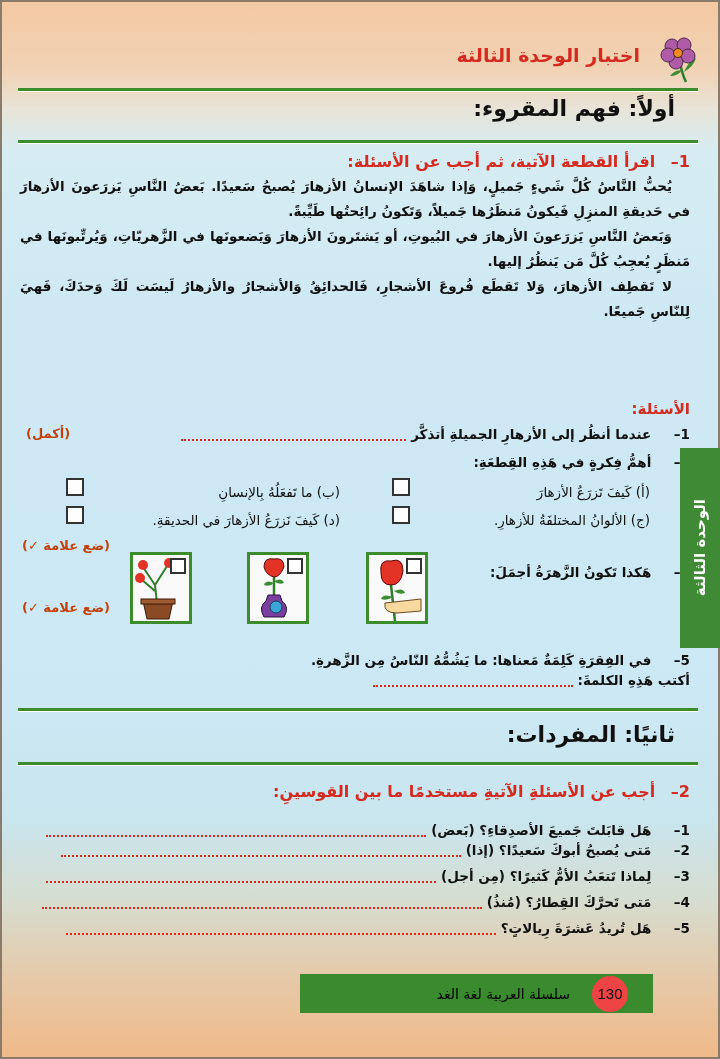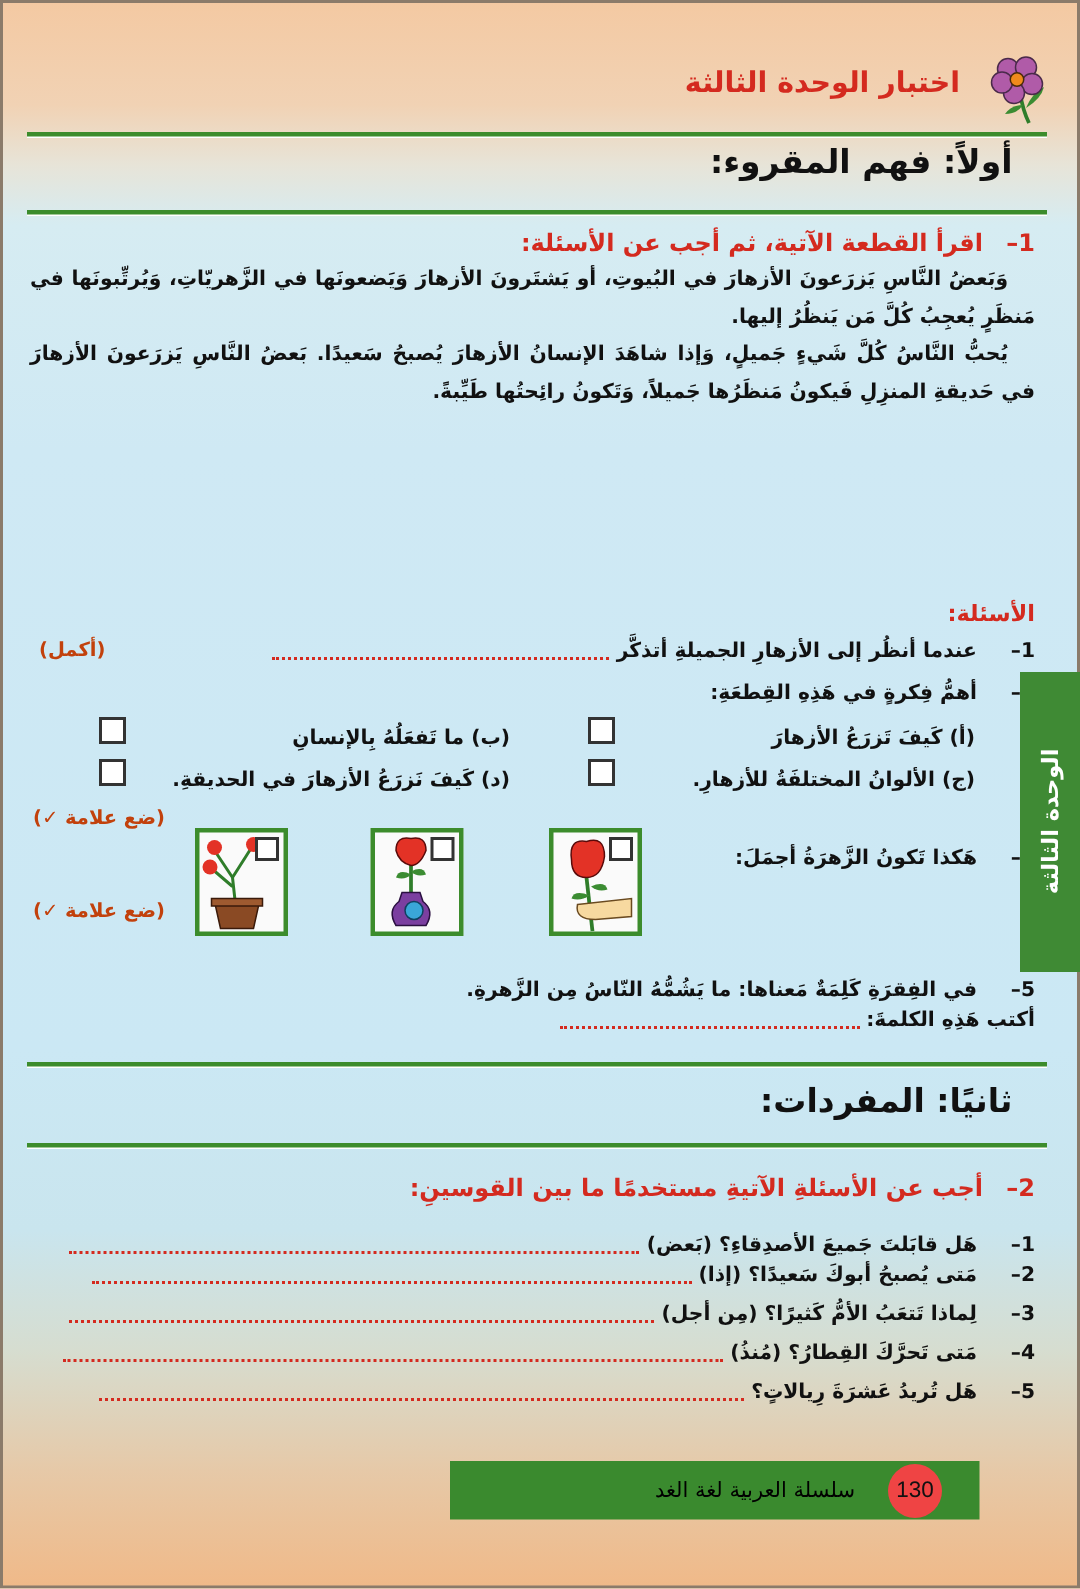--- a/index.html
+++ b/index.html
@@ -32,21 +32,21 @@
   .para { position:absolute; right:30px; left:20px; font-size:13.5px; line-height:25px; text-align:justify; color:#111; font-weight:bold; }
   .para p { text-indent:18px; }
 
   .sub-heading { position:absolute; right:30px; font-size:15px; font-weight:bold; color:#d42a1f; }
 
   .q-line { position:absolute; right:30px; font-size:13.5px; font-weight:bold; color:#111; white-space:nowrap; }
   .q-line .qn { display:inline-block; width:34px; text-align:right; }
   .dots { display:inline-block; border-bottom:2px dotted #d42a1f; height:12px; vertical-align:middle; }
   .note { position:absolute; font-size:13px; font-weight:bold; color:#c2410c; white-space:nowrap; }
 
-  .option { position:absolute; font-size:13.5px; font-weight:bold; color:#111; white-space:nowrap; }
+  .option { position:absolute; font-size:13.5px; font-weight:normal; color:#111; white-space:nowrap; }
   .checkbox { position:absolute; width:18px; height:18px; border:2px solid #333; background:#fff; }
 
   .pic-box { position:absolute; width:62px; height:72px; border:3px solid #3c8c2c; background:#fafafa; overflow:hidden; }
   .pic-box .checkbox { top:3px; right:3px; width:16px; height:16px; }
 
   .side-tab {
     position:absolute; right:0; top:448px; width:40px; height:200px;
     background:#3f8a34; color:#fff; font-weight:bold; font-size:15px;
     display:flex; align-items:center; justify-content:center;
   }
@@ -85,22 +85,23 @@
 
 <div class="section-heading" style="top:96px;">أولاً: فهم المقروء:</div>
 <div class="green-rule" style="top:140px;"></div>
 
 <div class="q-heading" style="top:152px;">
   <span class="num">1–</span>
   <span>اقرأ القطعة الآتية، ثم أجب عن الأسئلة:</span>
 </div>
 
 <div class="para" style="top:174px;">
+  <p>يُحبُّ النَّاسُ كُلَّ شَيءٍ جَميلٍ، وَإذا شاهَدَ الإنسانُ الأزهارَ يُصبحُ سَعيدًا. بَعضُ النَّاسِ يَزرَعونَ الأزهارَ في حَديقةِ المنزِلِ فَيكونُ مَنظَرُها جَميلاً، وَتَكونُ رائِحتُها طَيِّبةً.</p>
   <p>وَبَعضُ النَّاسِ يَزرَعونَ الأزهارَ في البُيوتِ، أو يَشتَرونَ الأزهارَ وَيَضعونَها في الزَّهريّاتِ، وَيُرتِّبونَها في مَنظَرٍ يُعجِبُ كُلَّ مَن يَنظُرُ إليها.</p>
-  <p>يُحبُّ النَّاسُ كُلَّ شَيءٍ جَميلٍ، وَإذا شاهَدَ الإنسانُ الأزهارَ يُصبحُ سَعيدًا. بَعضُ النَّاسِ يَزرَعونَ الأزهارَ في حَديقةِ المنزِلِ فَيكونُ مَنظَرُها جَميلاً، وَتَكونُ رائِحتُها طَيِّبةً.</p>
+  <p>لا تَقطِف الأزهارَ، وَلا تَقطَع فُروعَ الأشجارِ، فَالحدائِقُ وَالأشجارُ والأزهارُ لَيسَت لَكَ وَحدَكَ، فَهيَ لِلنّاسِ جَميعًا.</p>
 </div>
 
 <div class="sub-heading" style="top:400px;">الأسئلة:</div>
 
 <div class="q-line" style="top:426px;">
   <span class="qn">1–</span>
   <span>عندما أنظُر إلى الأزهارِ الجميلةِ أتذكَّر</span>
   <span class="dots" style="width:225px;"></span>
 </div>
 <div class="note" style="top:426px; left:26px;">(أكمل)</div>

